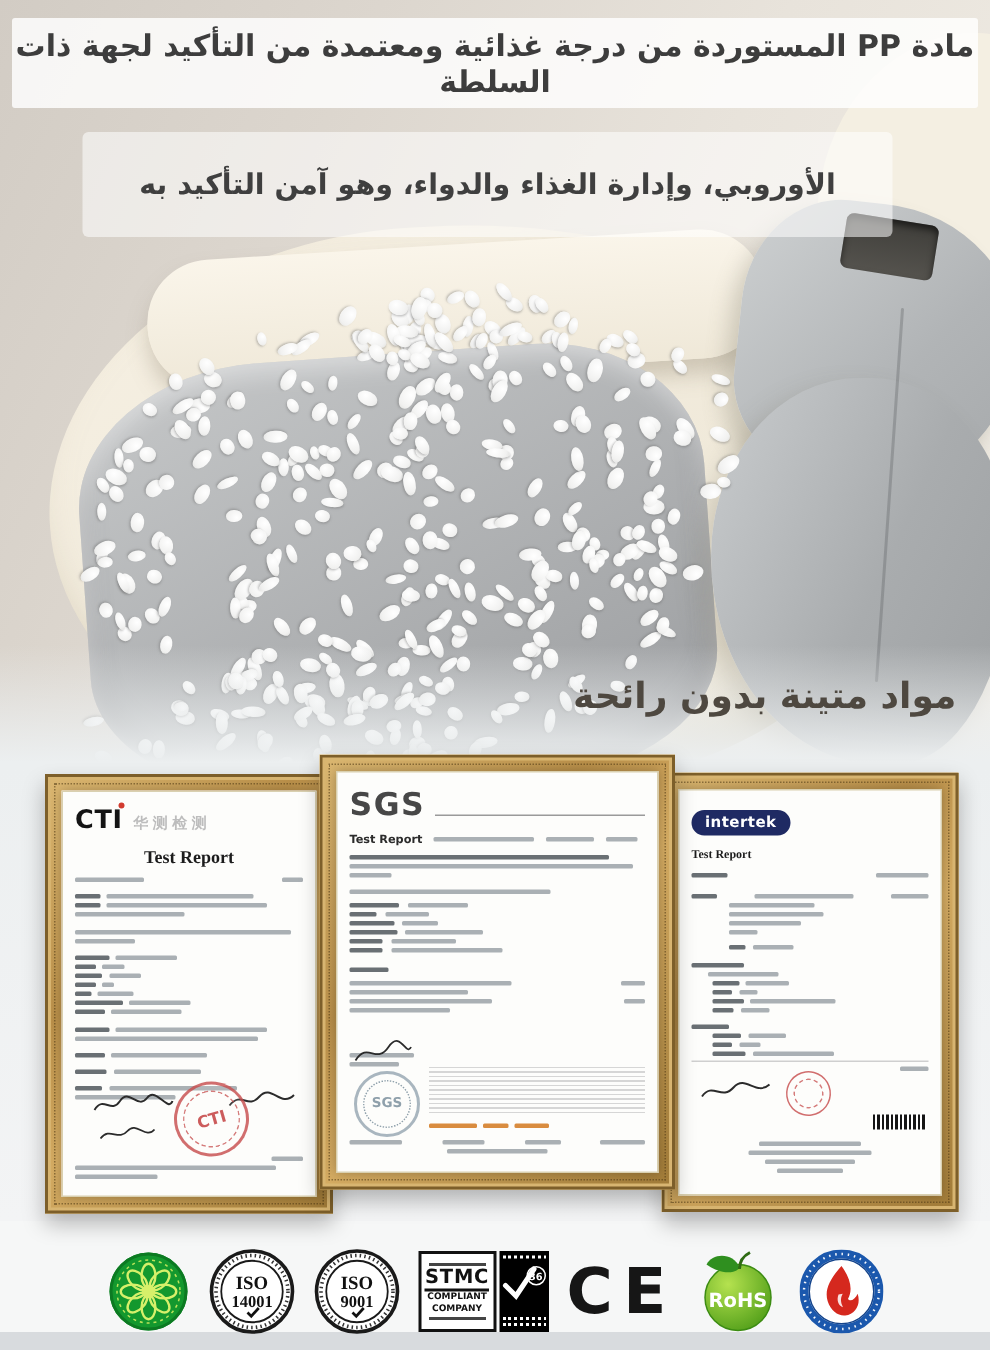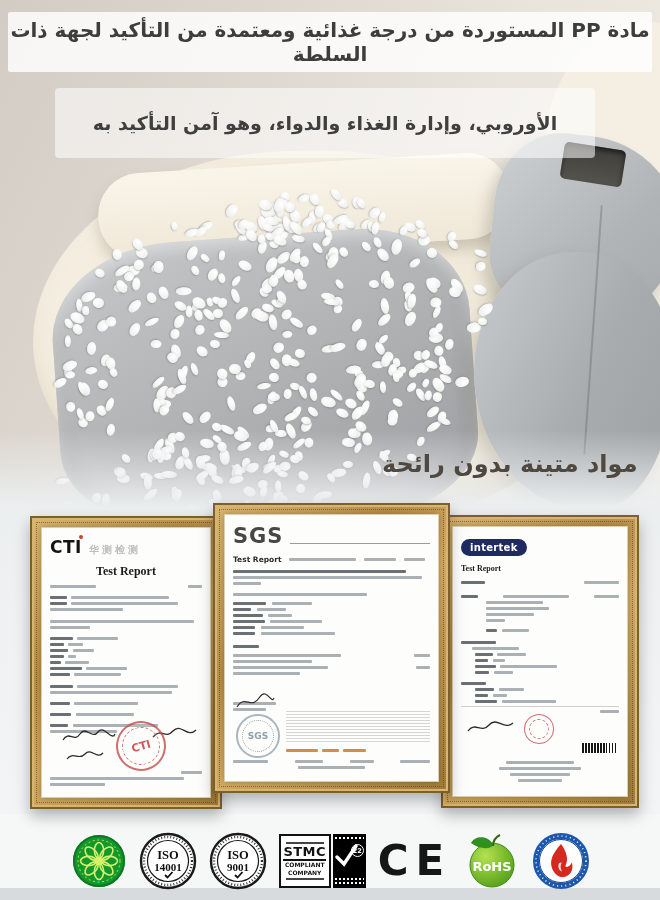--- a/index.html
+++ b/index.html
@@ -973,21 +973,21 @@
         <div class="stmc-name">STMC</div>
         <div class="stmc-sub">COMPLIANT</div>
         <div class="stmc-sub">COMPANY</div>
         <div class="stmc-tiny"></div>
       </div>
       <div class="stmc-right">
         <div class="stmc-dash" style="top:3px"></div>
         <svg width="24" height="26" viewBox="0 0 24 26">
           <path d="M3 14 L10 21 L22 3" fill="none" stroke="#fff" stroke-width="3.4" stroke-linecap="round"></path>
         </svg>
-        <div class="stmc-22">22</div>
+        <div class="stmc-22">36</div>
         <div class="stmc-dash" style="bottom:8px"></div>
         <div class="stmc-dash" style="bottom:4px"></div>
       </div>
     </div>
 
     <div class="badge">
       <span class="ce-text">CE</span>
     </div>
 
     <div class="badge">

